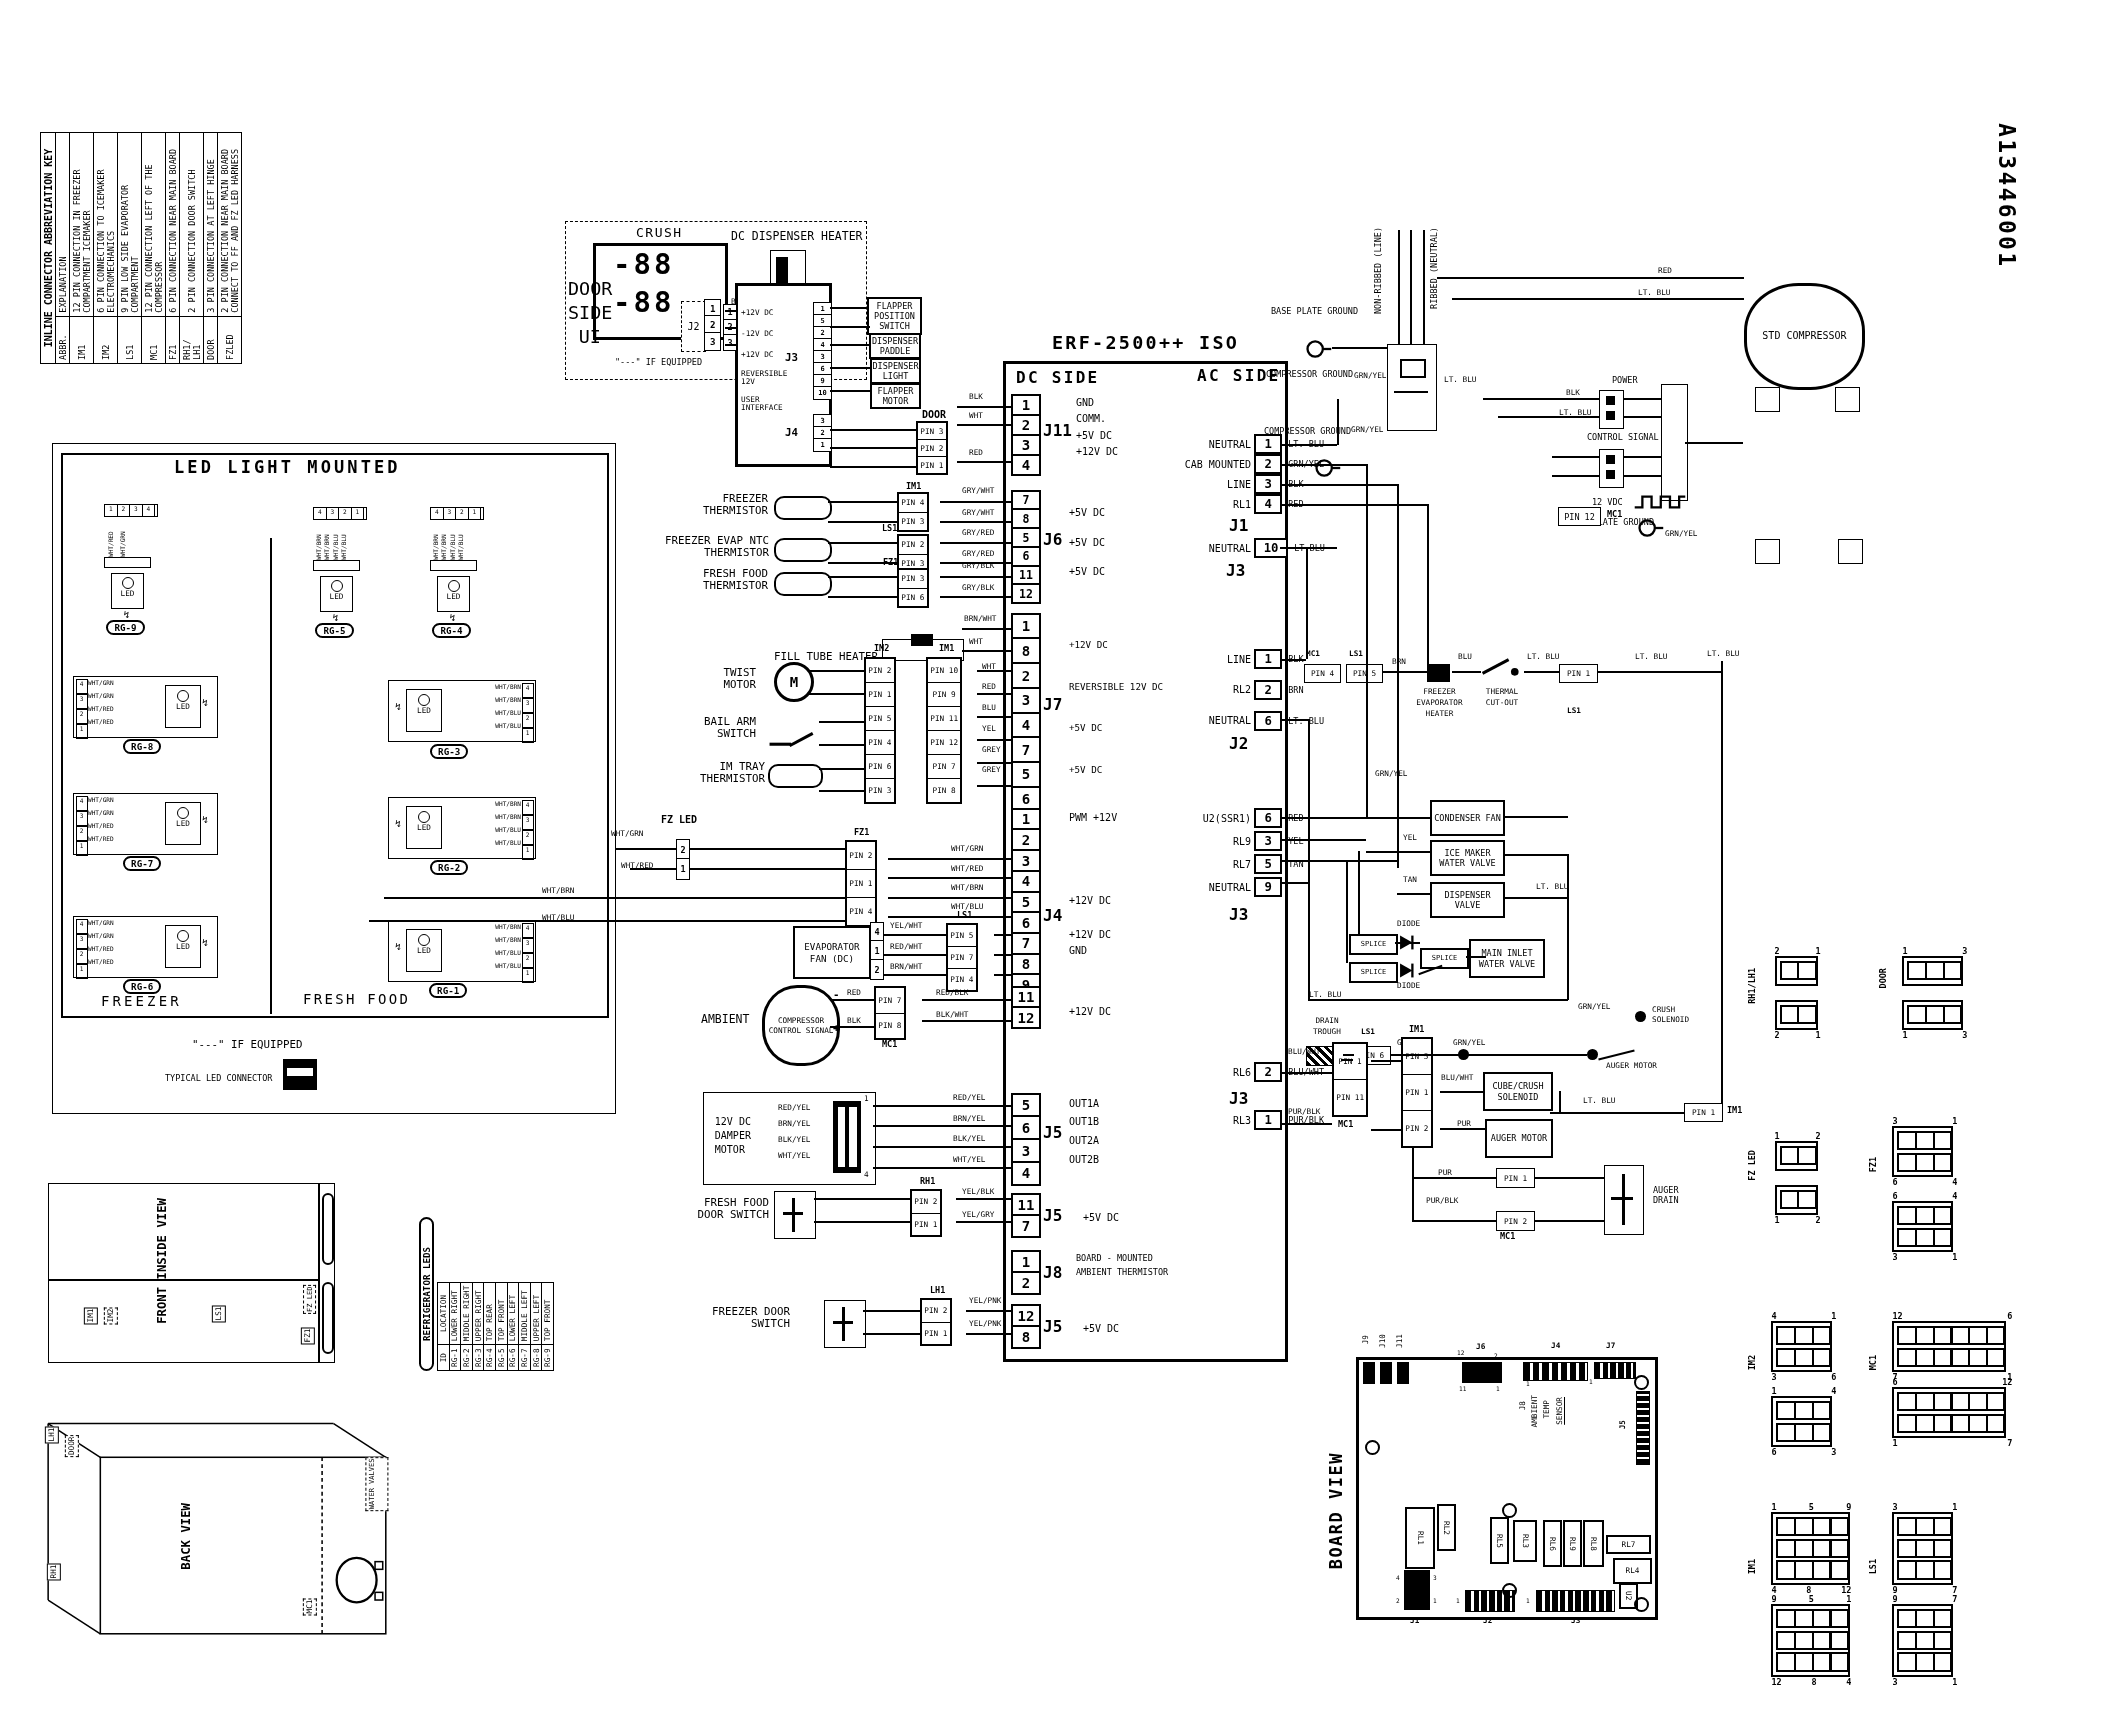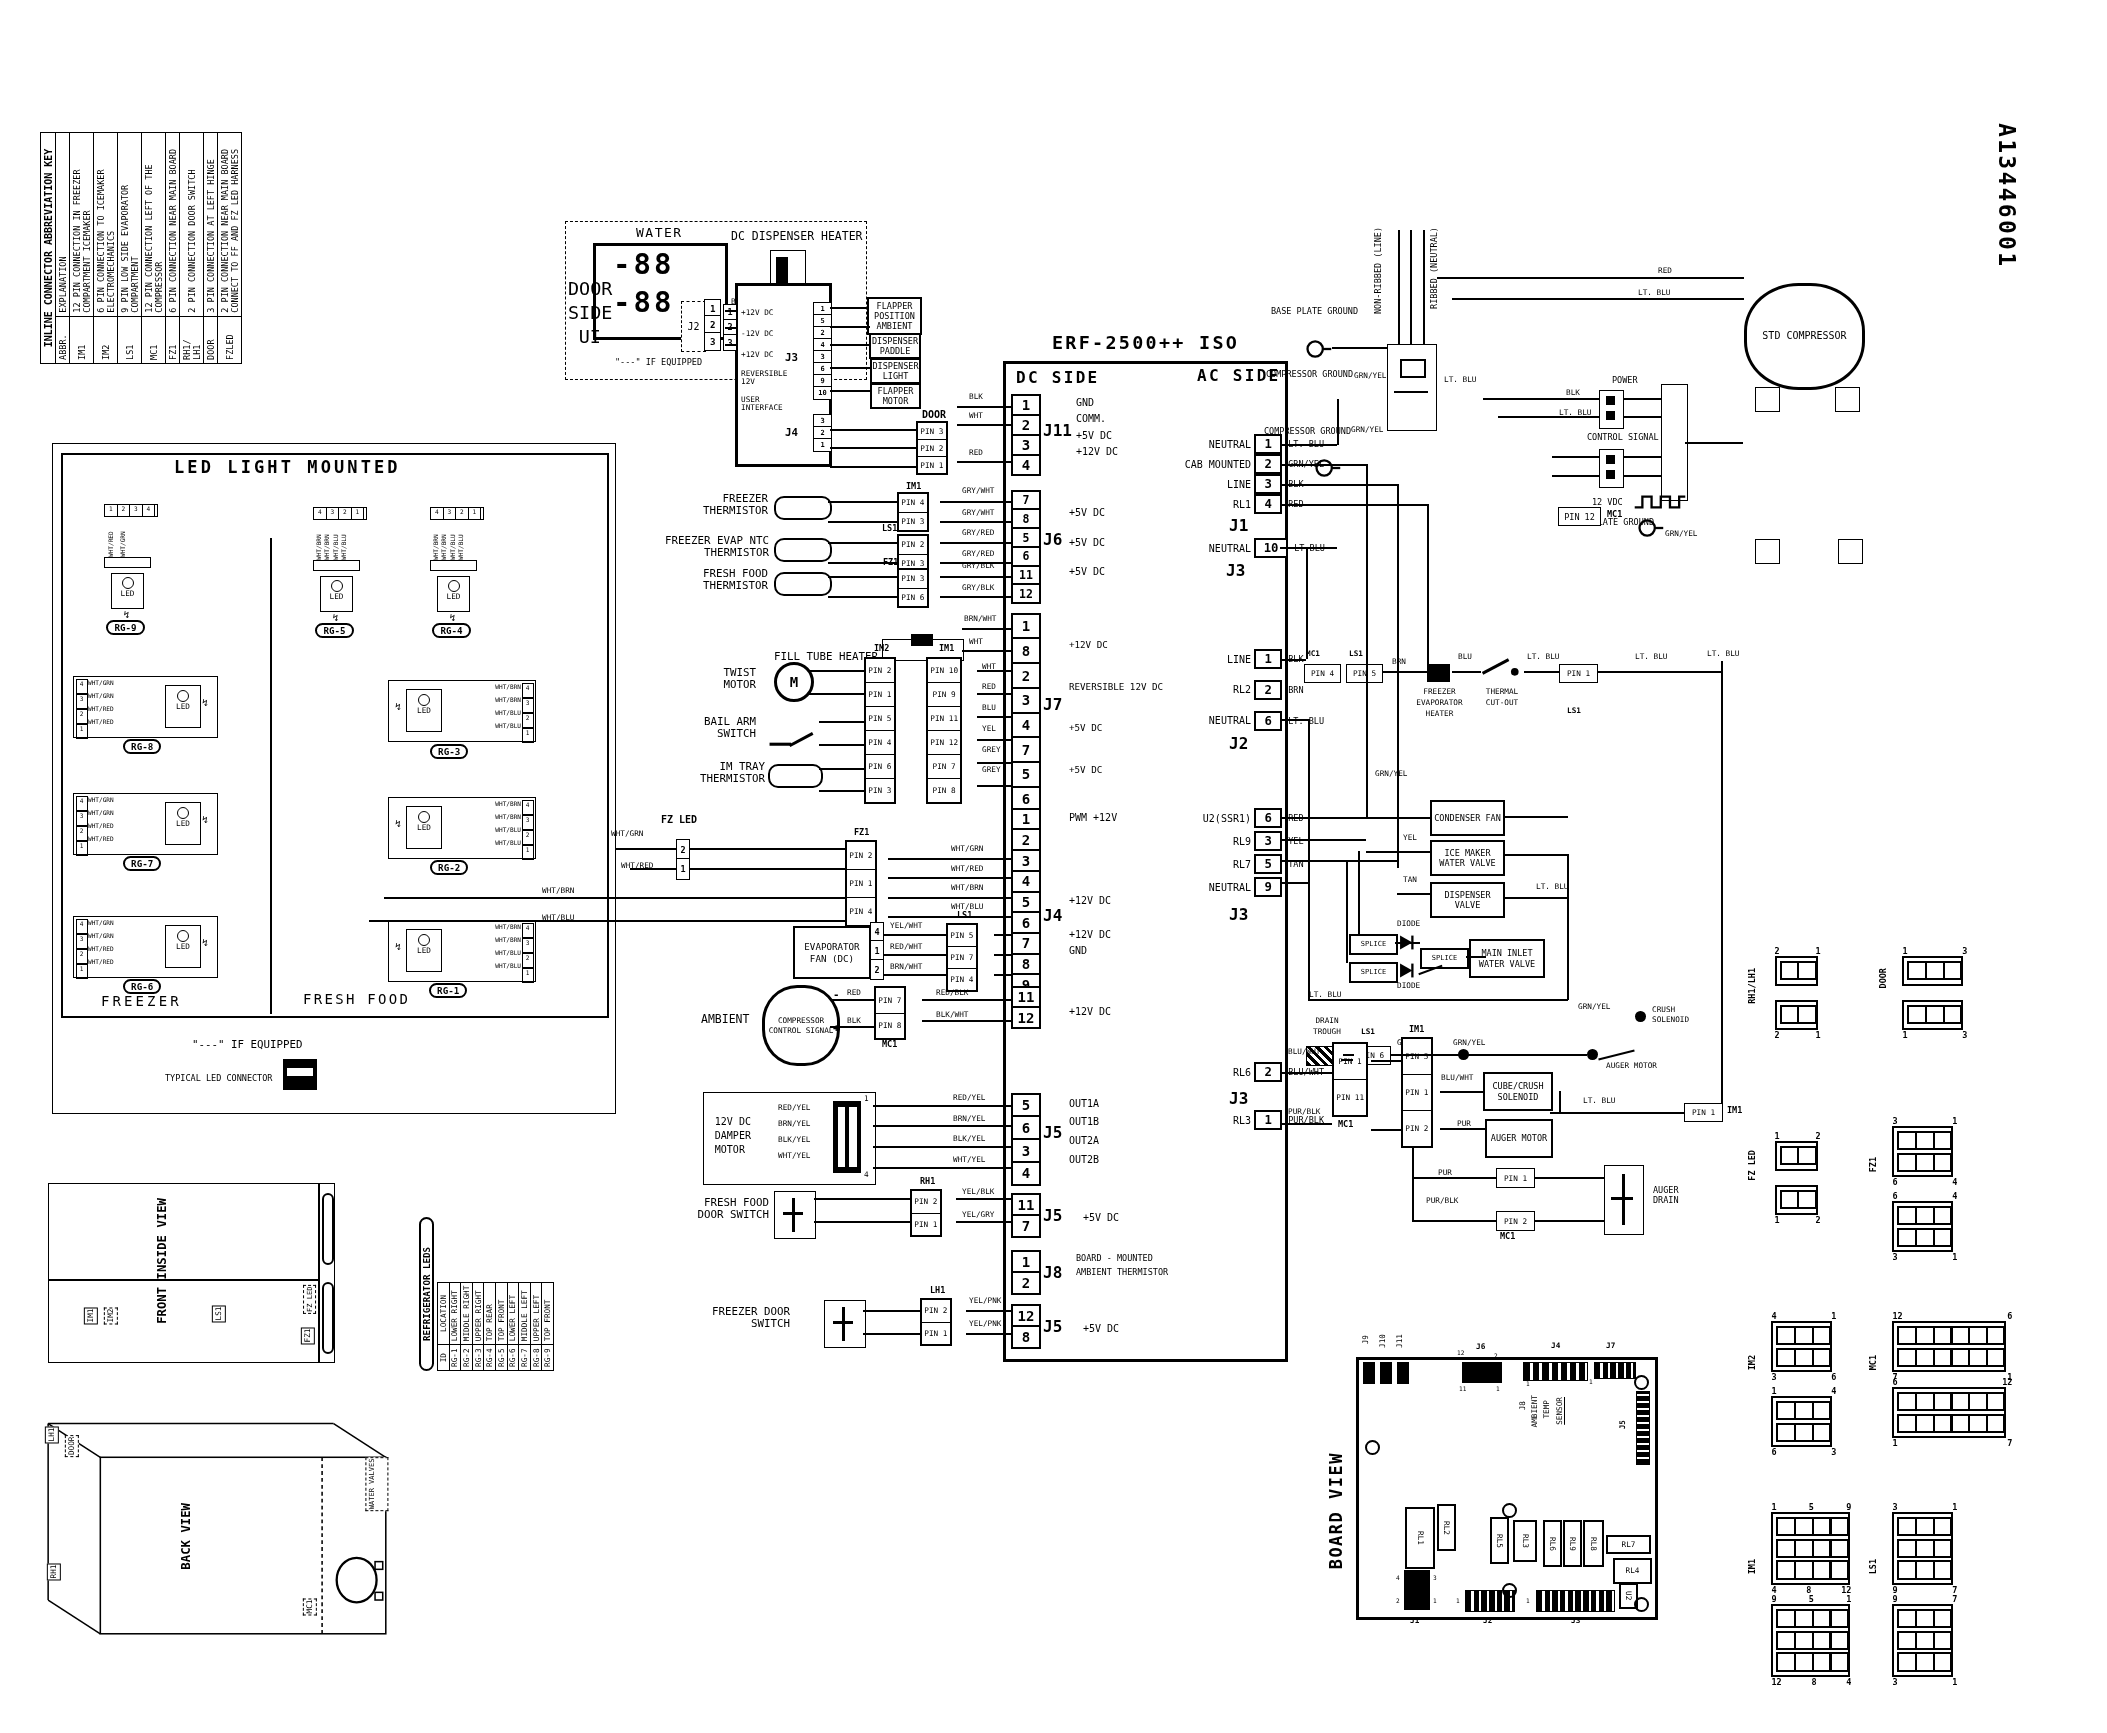--- a/index.html
+++ b/index.html
@@ -396,21 +396,21 @@
     </svg>
     <div class="lbl vtext box thin" style="left:3.1px;top:9.2px;padding:0.8px 1.5px;font-size:7.7px">LH1</div>
     <div class="lbl vtext box thin dash" style="left:23px;top:18.4px;padding:0.8px 1.5px;font-size:7.7px">DOOR</div>
     <div class="lbl vtext box thin" style="left:4.6px;top:146px;padding:0.8px 1.5px;font-size:7.7px">RH1</div>
     <div class="lbl vtext" style="left:137px;top:86px;font-size:12.3px;font-weight:bold">BACK VIEW</div>
     <div class="lbl vtext box thin dash" style="left:261px;top:181px;padding:0.8px 1.5px;font-size:7.7px">MC1</div>
     <div class="lbl vtext box thin dash" style="left:323px;top:40px;padding:0.8px 1.5px;font-size:7px;max-height:69px;white-space:normal;width:18.4px">WATER VALVES</div>
   </div>
 
   <div class="box dash thin" style="left:565px;top:221px;width:300px;height:157px"></div>
-  <div class="lbl" style="left:636px;top:226px;font-size:13px;letter-spacing:1.5px">WATER</div>
+  <div class="lbl" style="left:636px;top:226px;font-size:13px;letter-spacing:1.5px">CRUSH</div>
   <div class="box thick" style="left:593px;top:243px;width:129px;height:91px">
     <div class="lbl" style="left:17px;top:1.5px;font-size:29px;font-weight:bold;letter-spacing:3.1px">-88</div>
     <div class="lbl" style="left:17px;top:40px;font-size:29px;font-weight:bold;letter-spacing:3.1px">-88</div>
   </div>
   <div class="lbl" style="left:568px;top:277px;font-size:18.4px;line-height:1.3">
     <div>DOOR</div>
       <div>SIDE</div>
       <div style="padding-left:10.8px">UI</div>
   </div>
   <div class="box dash thin" style="left:681px;top:301px;width:23px;height:49px;display:flex;align-items:center;justify-content:center;font-size:10px">J2</div>
@@ -465,21 +465,21 @@
       <div class="pin" style="width:17px;font-size:7px;border-width:1.5px">10</div>
     </div>
   <div class="lbl" style="left:785px;top:427px;font-size:10.8px;font-weight:bold">J4</div>
   <div class="pinstrip" style="left:813px;top:416px;--ph:12.3px">
 
   <div class="pin" style="width:17px;font-size:7px;border-width:1.5px">3</div>
       <div class="pin" style="width:17px;font-size:7px;border-width:1.5px">2</div>
       <div class="pin" style="width:17px;font-size:7px;border-width:1.5px">1</div>
     </div>
 
-  <div class="gbox" style="left:867px;top:297px;width:51px;height:34px">FLAPPER POSITION AMBIENT</div>
+  <div class="gbox" style="left:867px;top:297px;width:51px;height:34px">FLAPPER POSITION SWITCH</div>
   <div class="gbox" style="left:869px;top:333px;width:48px;height:21.5px">DISPENSER PADDLE</div>
   <div class="gbox" style="left:870px;top:358px;width:47px;height:21.5px">DISPENSER LIGHT</div>
   <div class="gbox" style="left:870px;top:383px;width:47px;height:21.5px">FLAPPER MOTOR</div>
 
   <div class="lbl" style="left:922px;top:409px;font-size:10px;font-weight:bold">DOOR</div>
   <div class="inlconn" style="left:916px;top:421px;--ph:16px">
 
   <div class="ipin">PIN 3</div>
       <div class="ipin">PIN 2</div>
       <div class="ipin">PIN 1</div>

